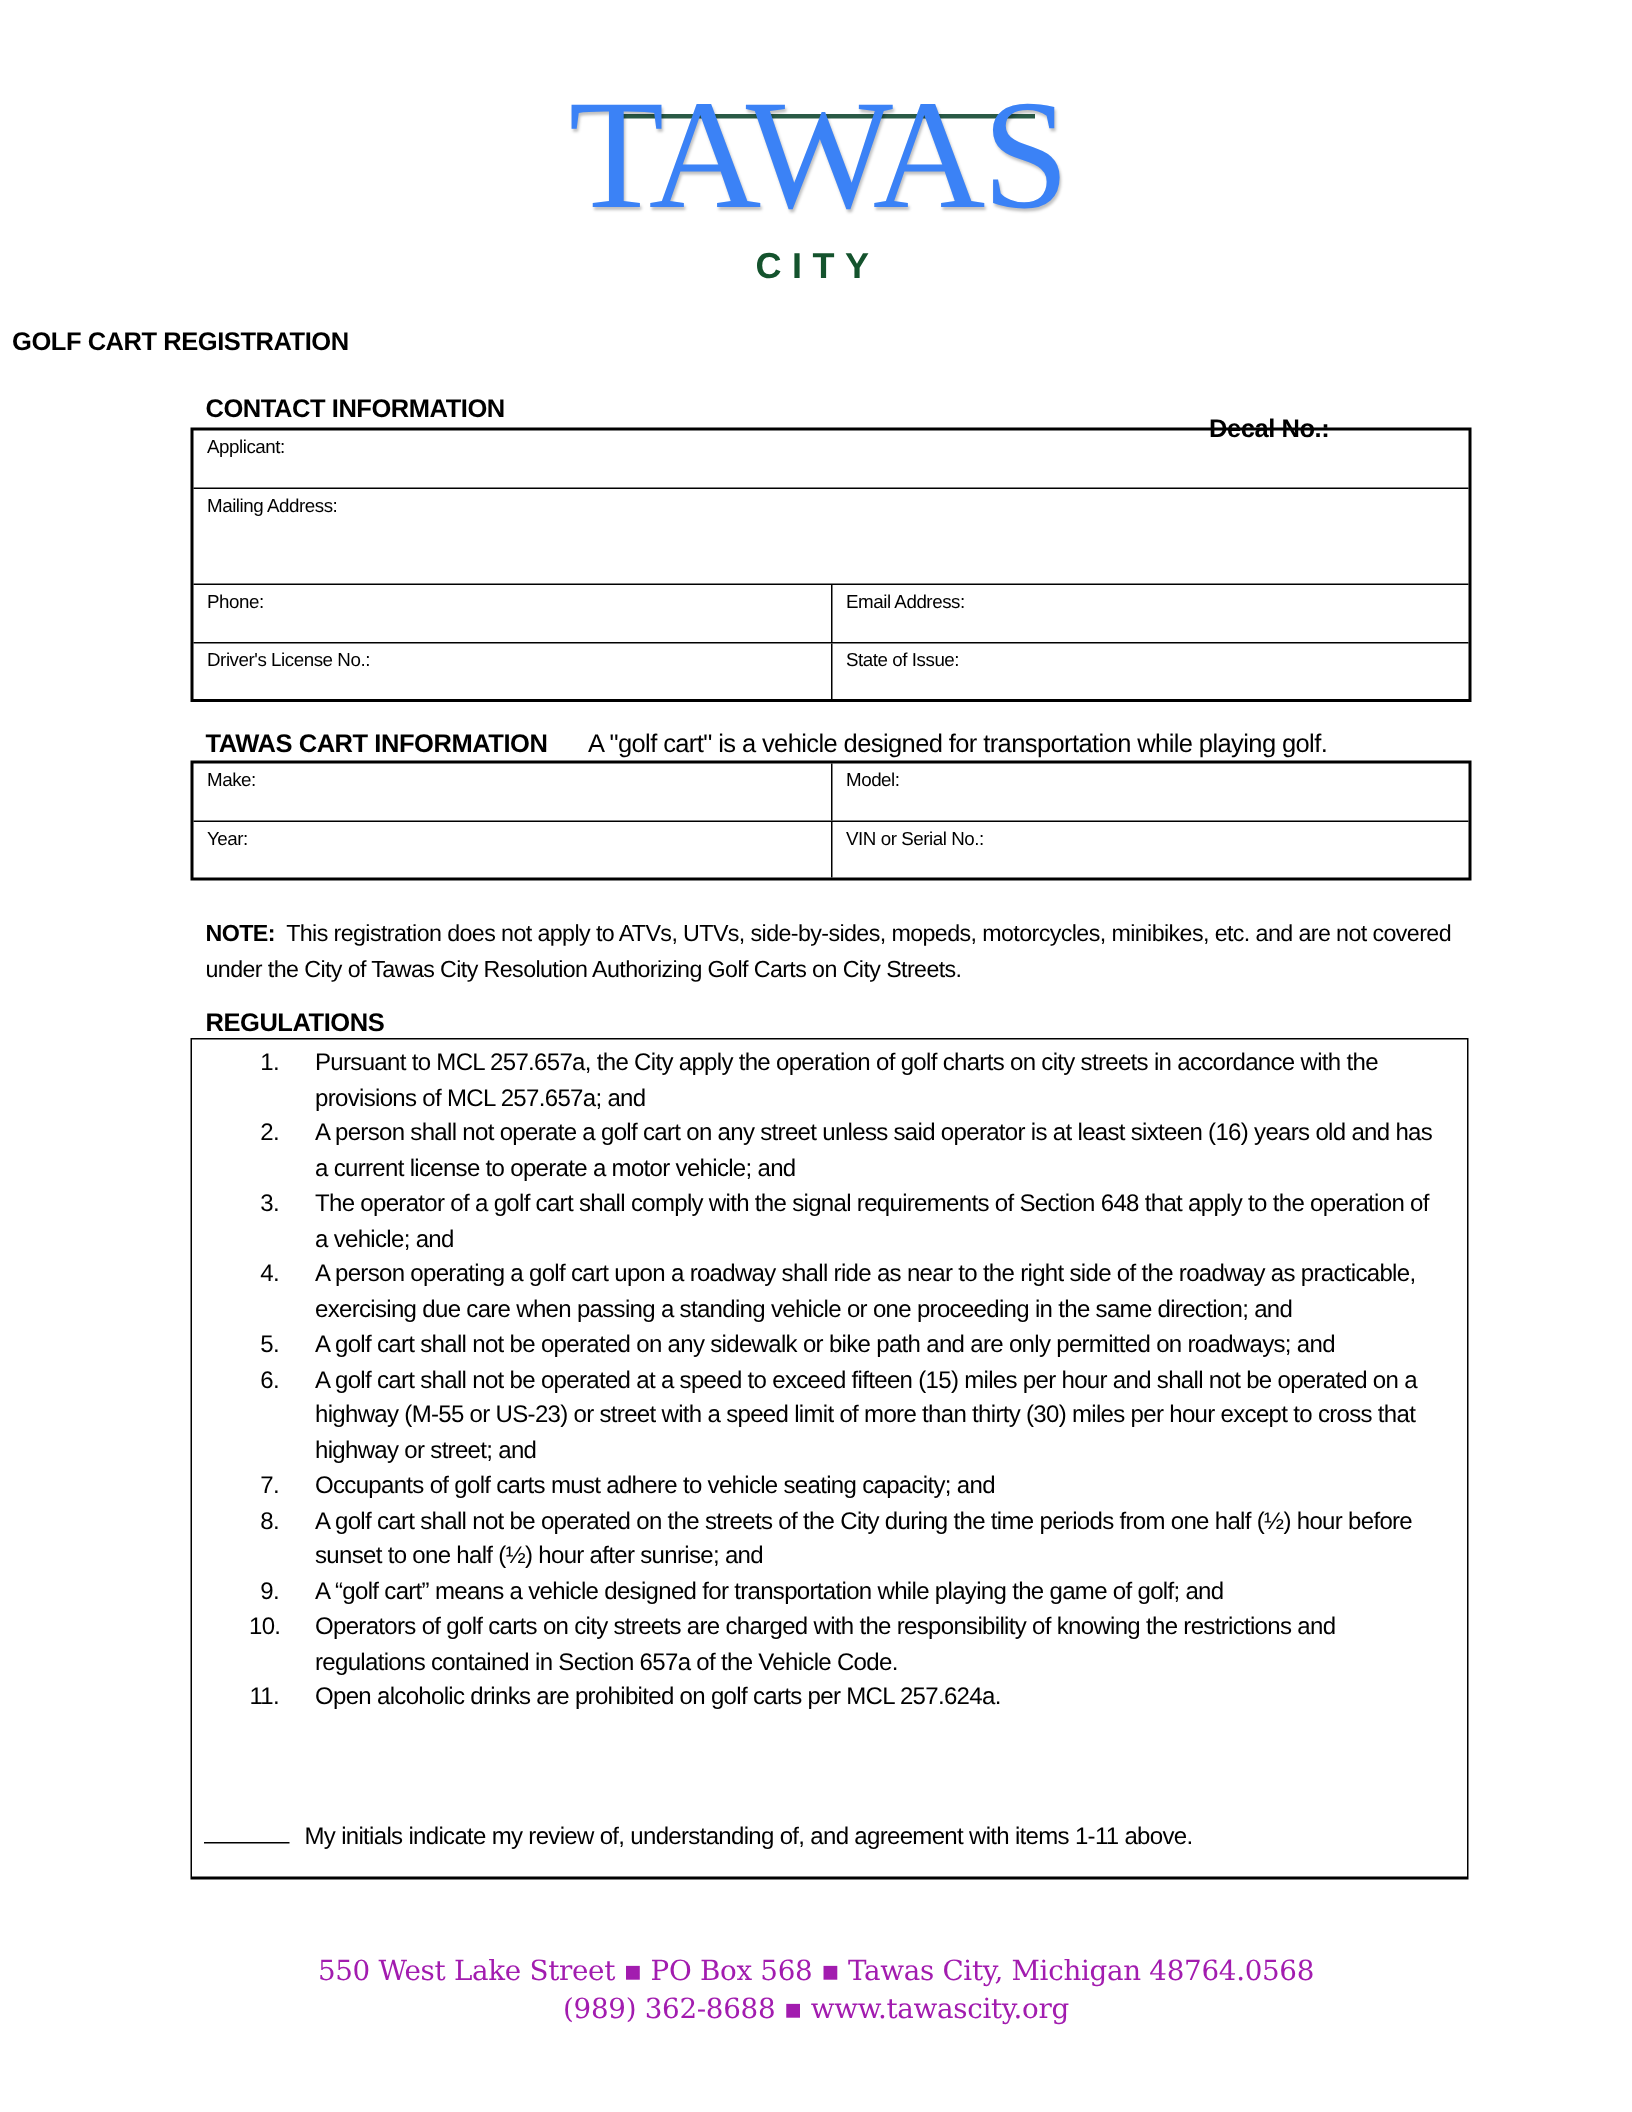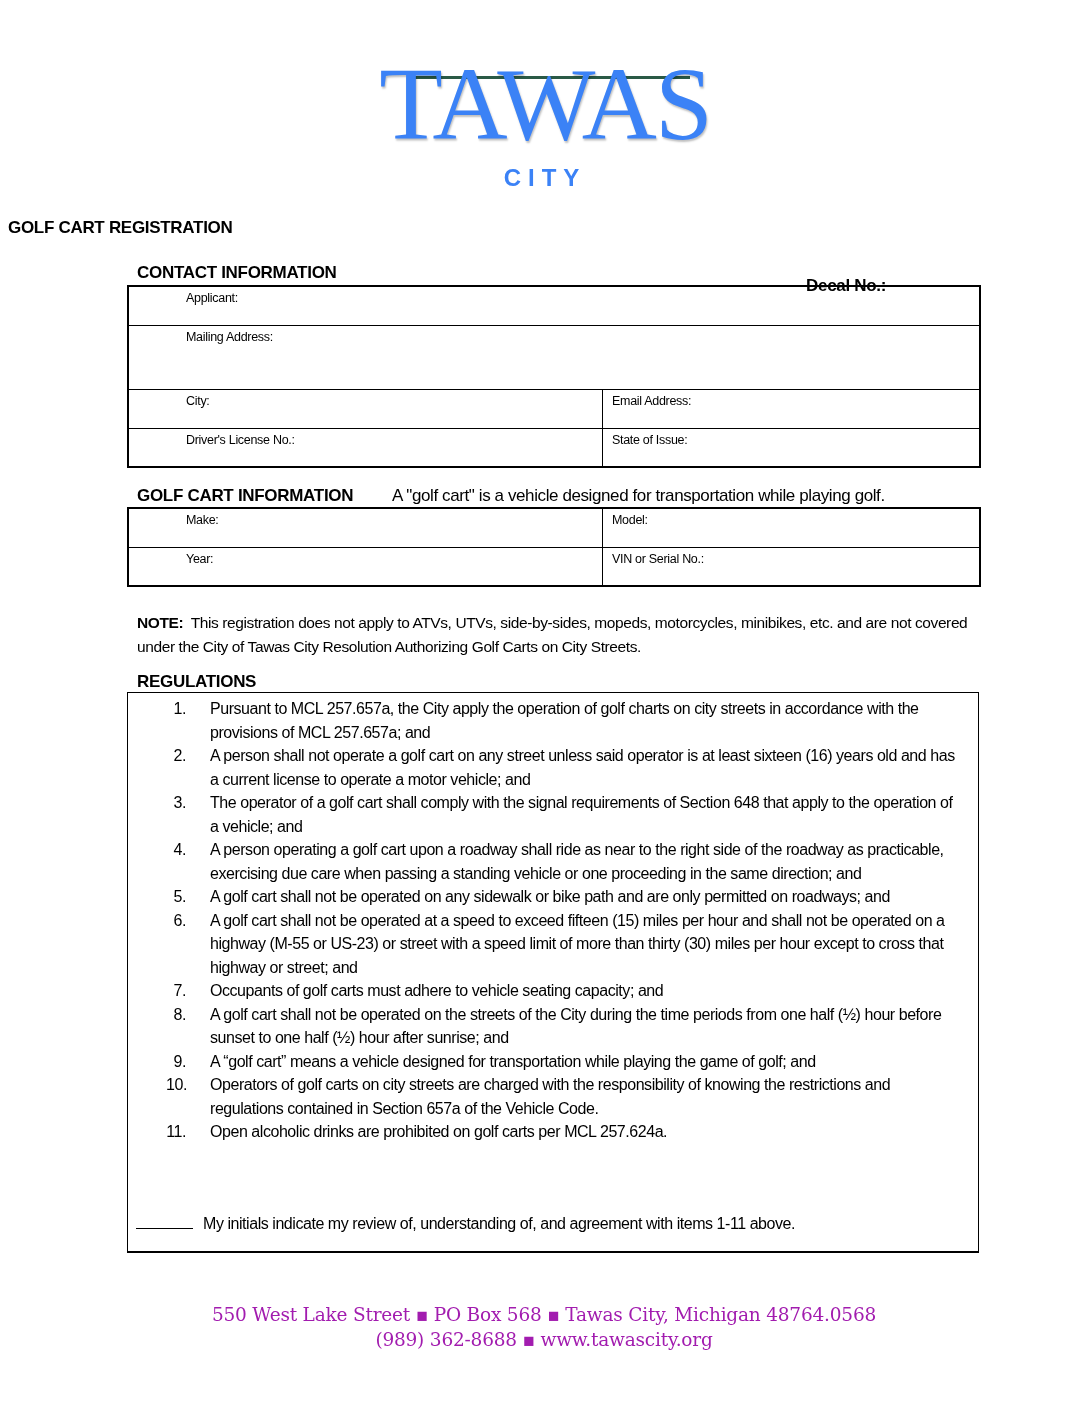--- a/index.html
+++ b/index.html
@@ -3,30 +3,30 @@
   <meta charset="utf-8">
   <style>
     html, body { margin: 0; padding: 0; background: #ffffff; }
     body { width: 1088px; height: 1408px; position: relative; overflow: hidden; font-family: "Liberation Sans", sans-serif; color: #000; }
     .abs { position: absolute; }
 
     
     #logo { left: 360px; top: 52px; width: 370px; height: 140px; }
     #logo .tawas { position: absolute; left: 0; top: 0; width: 370px; text-align: center; font-family: "Liberation Serif", serif; font-size: 104px; line-height: 104px; color: #3b82f6; letter-spacing: -2px; text-shadow: 1px 2px 2px rgba(0,0,0,0.25); }
     #logo .bar { position: absolute; left: 50px; top: 24px; width: 280px; height: 3px; background: #2a5a46; }
-    #logo .city { position: absolute; left: 0; top: 112px; width: 370px; text-align: center; font-family: "Liberation Sans", sans-serif; font-weight: bold; font-size: 24px; letter-spacing: 7px; color: #3b82f6; }
+    #logo .city { position: absolute; left: 0; top: 112px; width: 370px; text-align: center; font-family: "Liberation Sans", sans-serif; font-weight: bold; font-size: 24px; letter-spacing: 7px; color: #14532d; }
 
     #title { left: 8px; width: 923px; top: 218px; text-align: left; font-weight: bold; font-size: 17px; letter-spacing: -0.3px; }
 
     .section-head { font-weight: bold; font-size: 17px; letter-spacing: -0.3px; }
     #contact-head { left: 137px; top: 263px; }
     #decal-label { left: 806px; top: 276px; }
 
     .box { position: absolute; left: 127px; width: 850px; border: 2px solid #000; box-sizing: content-box; }
-    .row { position: relative; border-bottom: 1.5px solid #000; display: flex; padding-left: 48px; }
+    .row { position: relative; border-bottom: 1.5px solid #000; display: flex; }
     .row:last-child { border-bottom: none; }
     .cell { position: relative; flex: 1; padding: 4px 9px; font-size: 12.5px; letter-spacing: -0.3px; }
     .cell.left { border-right: 1.5px solid #000; flex: 0 0 407px; }
     .field-input { display: block; width: 100%; border: none; outline: none; background: transparent; font-family: "Liberation Sans", sans-serif; font-size: 13px; padding: 2px 0; }
 
     #contact-box { top: 285px; }
     #contact-box .r1 { height: 38px; }
     #contact-box .r2 { height: 63px; }
     #contact-box .r3 { height: 38px; }
     #contact-box .r4 { height: 37px; }
@@ -72,41 +72,41 @@
     </div>
   </div>
   <div class="row r2">
     <div class="cell">
       <span>Mailing Address:</span>
       <input class="field-input" value="" style="">
     </div>
   </div>
   <div class="row r3">
     <div class="cell left">
-      <span>City:</span>
+      <span>Phone:</span>
       <input class="field-input" value="" style="">
     </div>
     <div class="cell">
       <span>Email Address:</span>
       <input class="field-input" value="" style="">
     </div>
   </div>
   <div class="row r4">
     <div class="cell left">
       <span>Driver's License No.:</span>
       <input class="field-input" value="" style="">
     </div>
     <div class="cell">
       <span>State of Issue:</span>
       <input class="field-input" value="" style="">
     </div>
   </div>
 </div>
 
-<div id="cart-head" class="abs section-head">GOLF CART INFORMATION</div>
+<div id="cart-head" class="abs section-head">TAWAS CART INFORMATION</div>
 <div id="cart-def" class="abs">A "golf cart" is a vehicle designed for transportation while playing golf.</div>
 
 <div id="cart-box" class="box">
   <div class="row r1">
     <div class="cell left">
       <span>Make:</span>
       <input class="field-input" value="" style="">
     </div>
     <div class="cell">
       <span>Model:</span>

